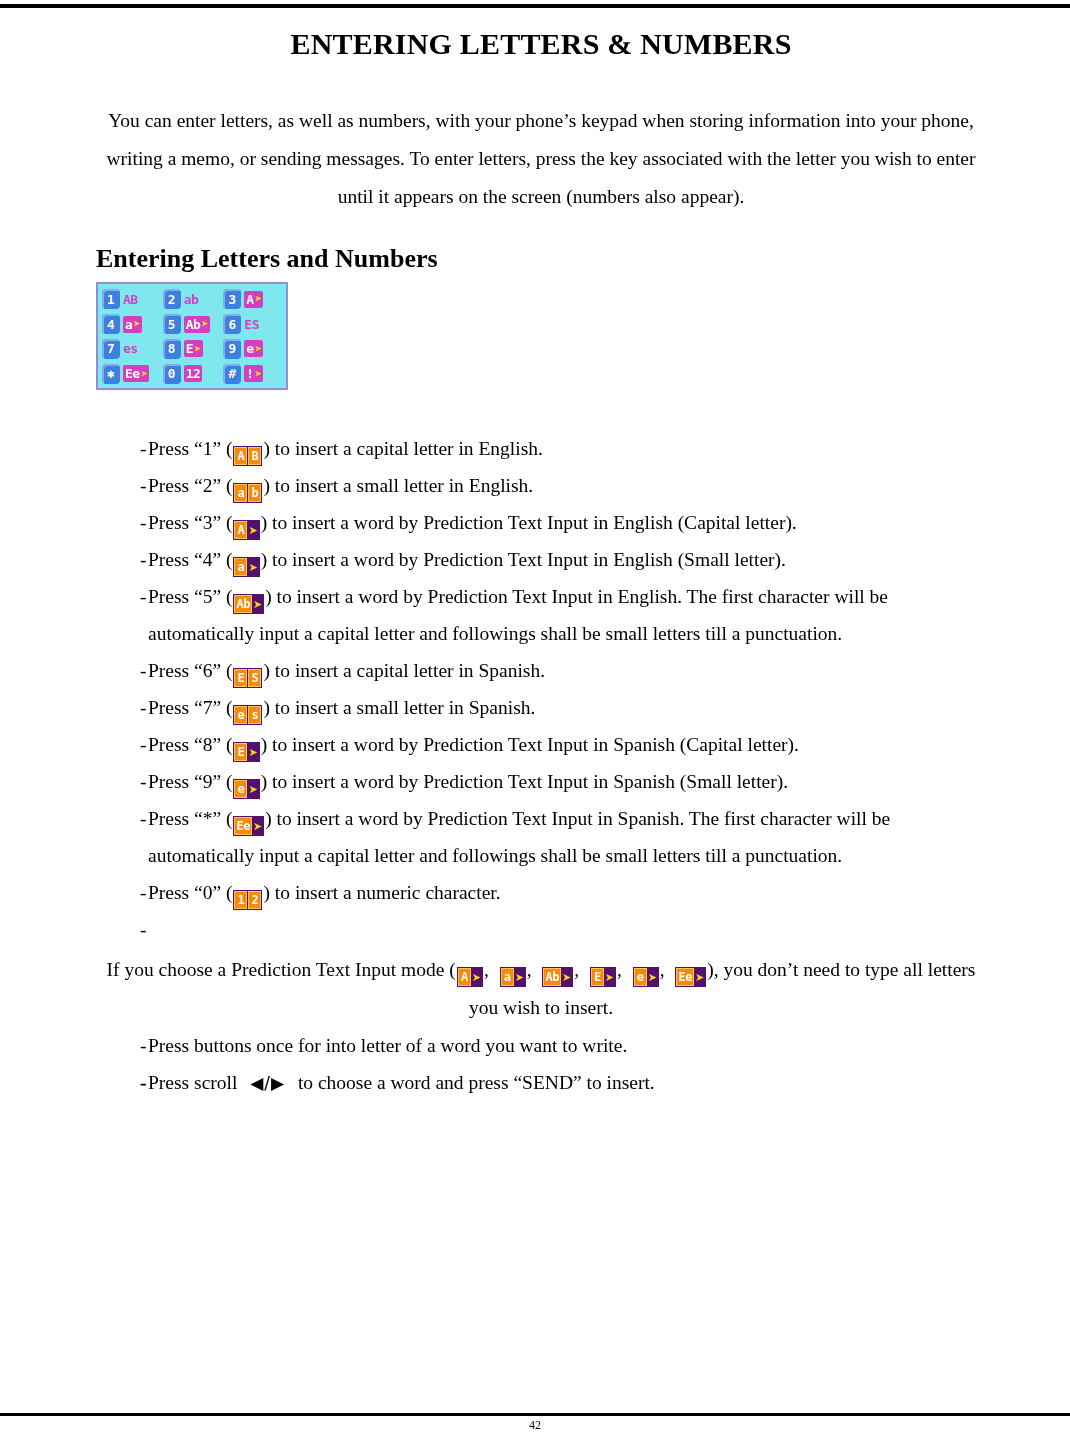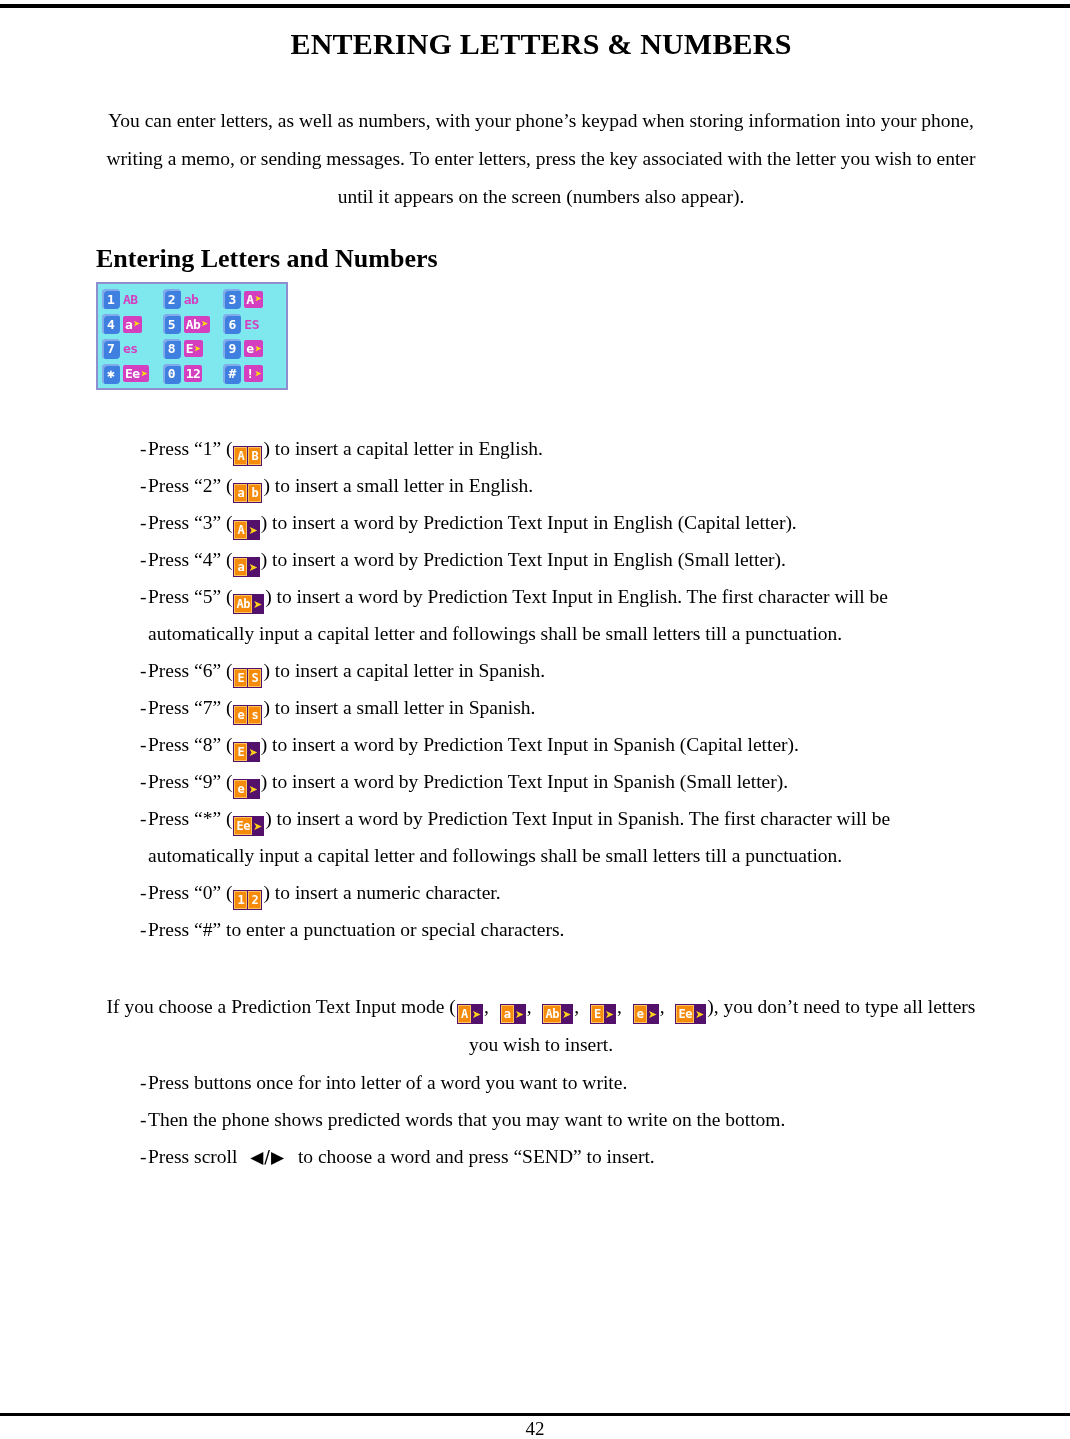--- a/index.html
+++ b/index.html
@@ -184,21 +184,21 @@
     font-family: "DejaVu Sans", sans-serif;
     font-size: 17px;
     letter-spacing: 1px;
   }
   .pagenum {
     position: absolute;
     top: 1418px;
     left: 0;
     width: 1070px;
     text-align: center;
-    font-size: 19px;
+    font-size: 12px;
   }
 </style>
 </head>
 <body>
 
 <div class="page">
 
   <div class="top-rule"></div>
   <div class="bottom-rule"></div>
 
@@ -337,21 +337,21 @@
             <span class="arw">➤</span>
           </span><span>) to insert a word by Prediction Text Input in Spanish (Small letter).</span></li>
         <li><span class="dash">-</span><span>Press “*” (</span><span class="chip">
             <span class="glyph">Ee</span>
             <span class="arw">➤</span>
           </span><span>) to insert a word by Prediction Text Input in Spanish. The first character will be automatically input a capital letter and followings shall be small letters till a punctuation.</span></li>
         <li><span class="dash">-</span><span>Press “0” (</span><span class="chip">
             <span class="glyph">1</span>
             <span class="glyph">2</span>
           </span><span>) to insert a numeric character.</span></li>
-        <li><span class="dash">-</span><span>Press “#” to enter a punctuation or special characters.</span></li>
+        <li><span class="dash">-</span></li>
       </ul>
 
     <div class="spacer-lg"></div>
 
 
     <p class="para" id="prediction-intro"><span>If you choose a Prediction Text Input mode (</span><span class="chip">
           <span class="glyph">A</span>
           <span class="arw">➤</span>
         </span><span>,&nbsp; </span><span class="chip">
           <span class="glyph">a</span>
@@ -365,21 +365,21 @@
         </span><span>,&nbsp; </span><span class="chip">
           <span class="glyph">e</span>
           <span class="arw">➤</span>
         </span><span>,&nbsp; </span><span class="chip">
           <span class="glyph">Ee</span>
           <span class="arw">➤</span>
         </span><span>), you don’t need to type all letters you wish to insert.</span></p>
 
     <ul class="dashlist" id="prediction-bullets">
         <li><span class="dash">-</span><span>Press buttons once for into letter of a word you want to write.</span></li>
-        <li><span class="dash">-</span><span>Then the phone shows predicted words that you may want to write on the bottom.</span></li>
+        <li><span class="dash">-</span></li>
         <li><span class="dash">-</span><span>Press scroll</span><span class="scrollglyph">&nbsp; ◀/▶&nbsp; </span><span>to choose a word and press “SEND” to insert.</span></li>
       </ul>
 
   </div>
 
   <div class="pagenum">42</div>
 
 </div>
 
 </body></html>

